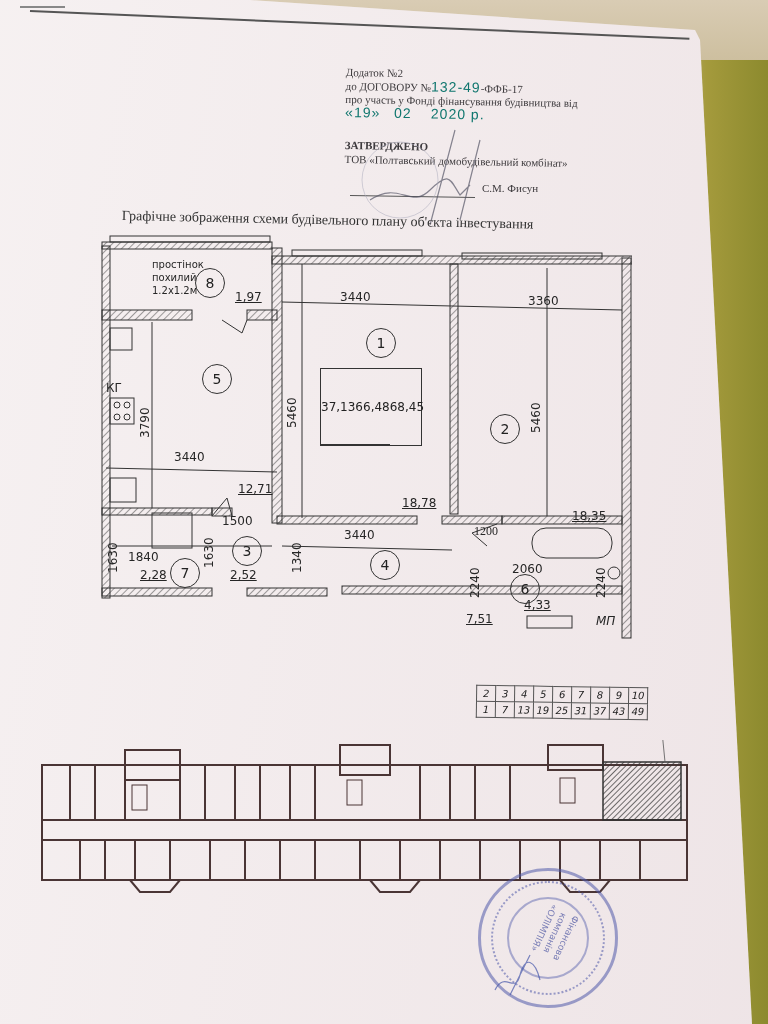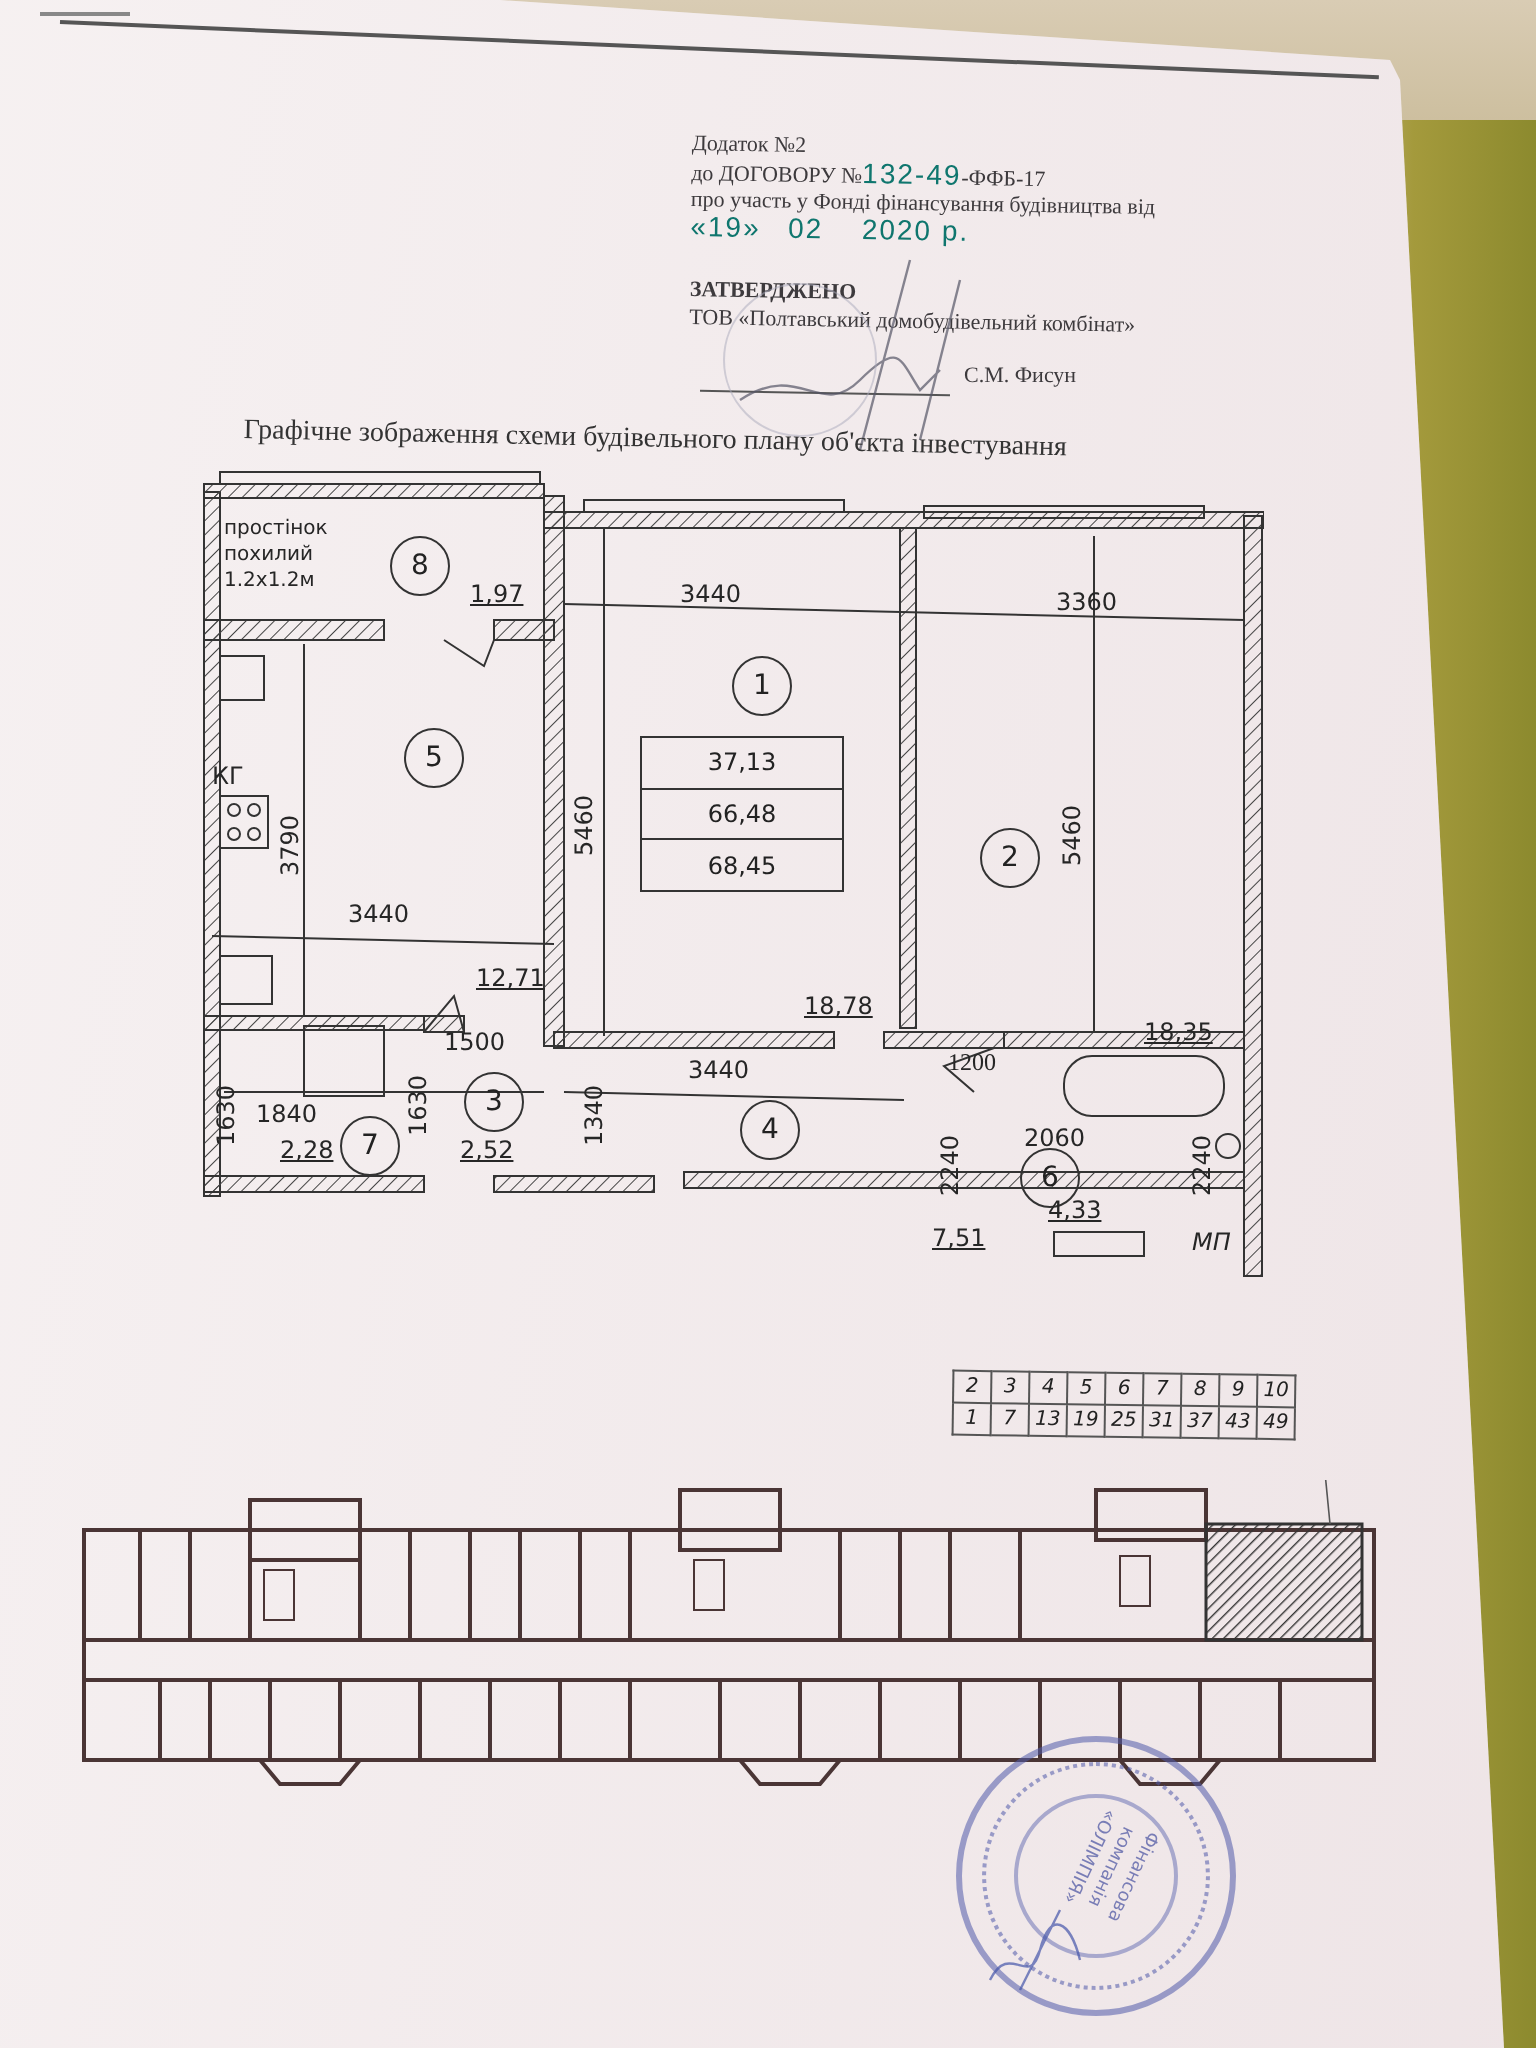--- a/index.html
+++ b/index.html
@@ -24,25 +24,25 @@
   .signer{position:absolute;left:482px;top:182px;font-size:11px;color:#3d3a3d;}
   .sig-line{position:absolute;left:350px;top:196px;width:125px;height:1px;background:#555;transform:rotate(1deg);}
   .title{position:absolute;left:122px;top:208px;font-size:14px;color:#333;transform:rotate(1.2deg);transform-origin:left top;white-space:nowrap;}
   .plan{position:absolute;left:92px;top:228px;width:540px;height:420px;}
   .plan svg{position:absolute;left:0;top:0;}
   .lbl{position:absolute;font-family:"DejaVu Sans",sans-serif;color:#262626;font-size:12px;white-space:nowrap;}
   .lbl.u{text-decoration:underline;}
   .lbl.v{transform:rotate(-90deg);transform-origin:left top;}
   .circ{position:absolute;width:28px;height:28px;border:1.3px solid #333;border-radius:50%;
     display:flex;align-items:center;justify-content:center;font-family:"DejaVu Sans",sans-serif;font-size:14px;color:#222;}
-  .small{font-size:10px;line-height:13px;}
+  .small{font-size:10px;line-height:13px;margin-left:40px;}
   .apt-box{position:absolute;left:228px;top:140px;width:100px;height:76px;border:1px solid #333;display:flex;}
   .apt-box .code{width:50px;border-right:1px solid #333;display:flex;align-items:flex-start;justify-content:center;
      font-family:"DejaVu Sans",sans-serif;font-size:24px;color:#222;padding-top:10px;box-sizing:border-box;}
-  .apt-box .areas{flex:1;display:flex;flex-direction:column;}
+  .apt-box .areas{flex:1;display:flex;flex-direction:row;}
   .apt-box .areas div{flex:1;border-bottom:1px solid #333;font-family:"DejaVu Sans",sans-serif;font-size:12px;display:flex;align-items:center;justify-content:center;color:#222;}
   .apt-box .areas div:last-child{border-bottom:none;}
   .floor-table{position:absolute;left:476px;top:686px;border-collapse:collapse;transform:rotate(0.8deg);}
   .floor-table td{border:1px solid #555;width:18px;height:15px;font-size:10px;font-style:italic;text-align:center;color:#222;font-family:"DejaVu Sans",sans-serif;padding:0;}
   .building{position:absolute;left:40px;top:740px;width:650px;height:160px;}
   .stamp{position:absolute;left:478px;top:868px;width:140px;height:140px;border-radius:50%;
     border:3px solid rgba(80,90,170,0.55);box-sizing:border-box;}
   .stamp::before{content:"";position:absolute;inset:10px;border-radius:50%;border:2px dotted rgba(80,90,170,0.55);}
   .stamp::after{content:"";position:absolute;inset:26px;border-radius:50%;border:2px solid rgba(80,90,170,0.45);}
   .stamp-text{position:absolute;left:520px;top:915px;font-family:"DejaVu Sans",sans-serif;font-size:9px;line-height:12px;color:rgba(70,80,160,0.7);

